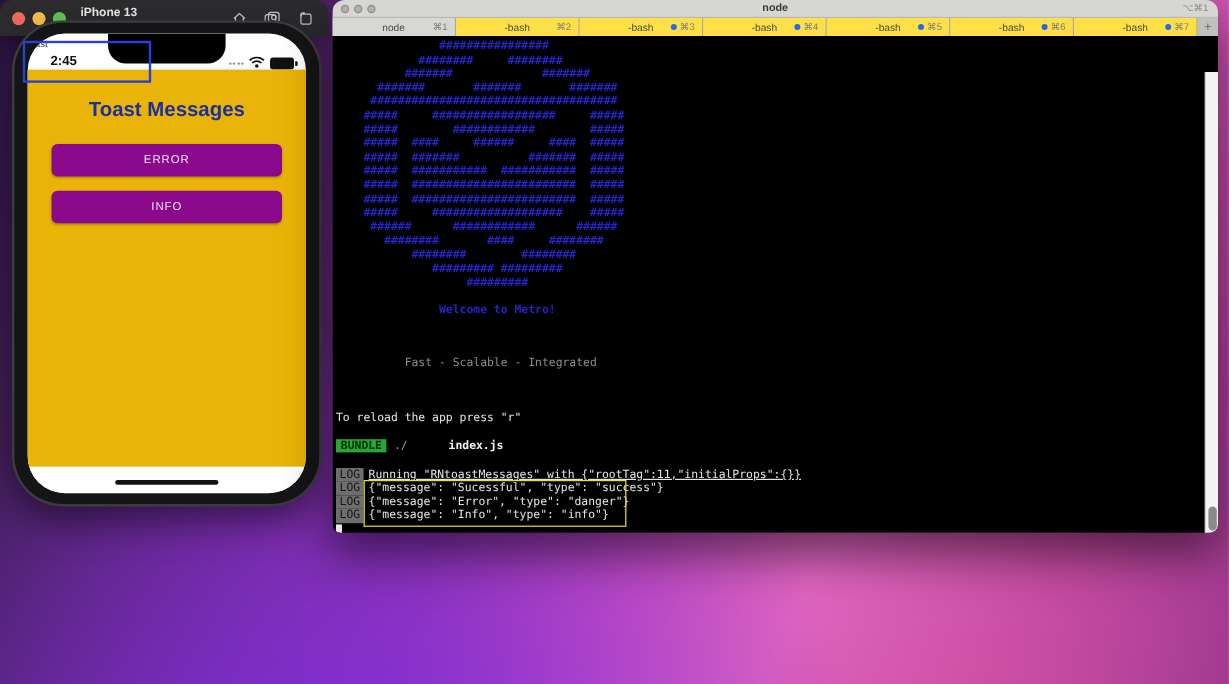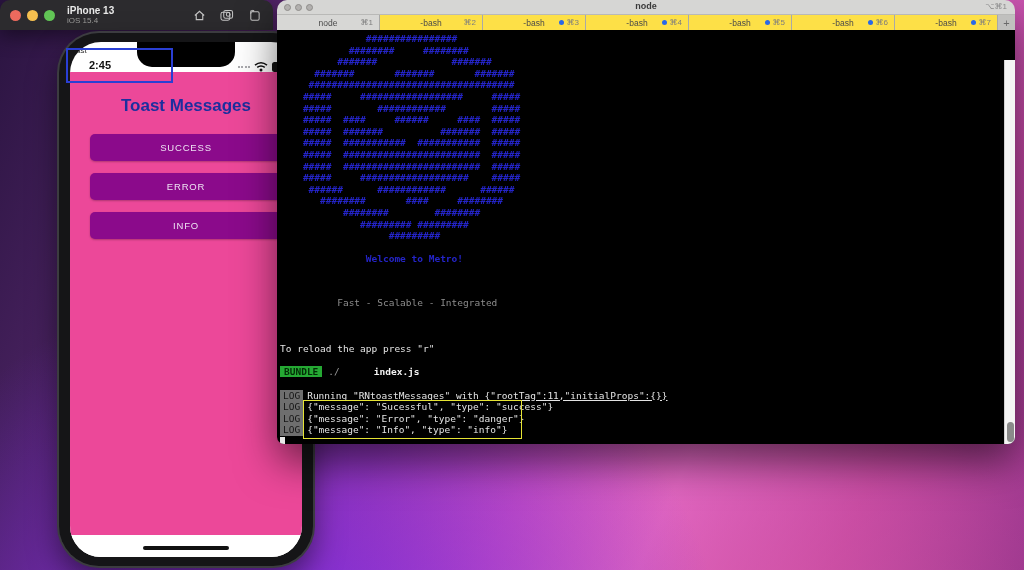--- a/index.html
+++ b/index.html
@@ -24,45 +24,44 @@
   .light.red{background:#ec6a5e;}
   .light.yellow{background:#f5bf4f;}
   .light.green{background:#61c555;}
   .sim-title{margin-left:12px;line-height:1.15;}
   .sim-title .t1{font-size:10px;font-weight:bold;color:#e9e9e9;}
   .sim-title .t2{font-size:8px;color:#9a9a98;}
   .sim-tools{position:absolute;right:12px;top:0;height:30px;display:flex;align-items:center;gap:14px;}
   .sim-tools svg{display:block;}
 
   .phone{
-    position:absolute;left:12px;top:33px;width:254px;height:533px;
+    position:absolute;left:12px;top:19px;width:254px;height:401px;
     background:#151517;border-radius:40px;
     box-shadow:0 0 0 2px #3c3c40,0 14px 30px rgba(0,0,0,.5);
-    margin-left:47px;
   }
   .screen{
     position:absolute;left:11px;top:9px;right:11px;bottom:9px;
     background:#fff;border-radius:31px;overflow:hidden;
   }
   .notch{
     position:absolute;left:50%;top:0;transform:translateX(-50%);
     width:98px;height:25px;background:#000;border-radius:0 0 15px 15px;
   }
   .toast-frag{position:absolute;left:6px;top:4px;font-size:8px;color:#2a2a2a;}
   .time{position:absolute;left:19px;top:17px;font-size:11px;font-weight:bold;color:#111;}
   .statusicons{position:absolute;right:10px;top:16px;display:flex;align-items:center;gap:4px;}
   .celldots{display:flex;gap:1.5px;align-items:center;}
   .celldots i{width:2px;height:2px;border-radius:50%;background:#8e8e93;display:block;}
   .battery{position:relative;width:20px;height:10px;background:#111;border-radius:2.5px;}
   .battery:after{content:"";position:absolute;right:-3px;top:3px;width:2px;height:4px;background:#111;border-radius:0 1px 1px 0;}
   .inspect-rect{
     position:absolute;left:7px;top:15px;width:103px;height:31px;
     border:2px solid #2a3fd4;z-index:6;
   }
-  .app{position:absolute;left:0;right:0;top:30px;bottom:22px;background:#ec4899;}
+  .app{position:absolute;left:0;right:0;top:30px;bottom:22px;background:#eab308;}
   .app-title{margin-top:24px;margin-bottom:18px;text-align:center;font-size:17px;font-weight:bold;color:#1c2f9e;}
   .pbtn{
     display:block;margin:0 20px 12px 20px;height:27px;width:calc(100% - 40px);
     background:#8b0a8b;border:none;border-radius:5px;
     color:#eee3f3;font-size:9.5px;letter-spacing:.8px;font-family:"Liberation Sans",sans-serif;
     box-shadow:0 1px 2px rgba(0,0,0,.25);
   }
   .home-strip{position:absolute;left:0;right:0;bottom:0;height:22px;background:#fff;}
   .home-indicator{position:absolute;left:50%;bottom:7px;transform:translateX(-50%);width:86px;height:4.5px;border-radius:3px;background:#111;}
 
@@ -175,21 +174,20 @@
           <svg width="14" height="10" viewBox="0 0 14 10">
               <path d="M1 3.2 Q7 -1.6 13 3.2" fill="none" stroke="#111" stroke-width="1.5"></path>
               <path d="M3.2 5.4 Q7 2.4 10.8 5.4" fill="none" stroke="#111" stroke-width="1.5"></path>
               <circle cx="7" cy="8" r="1.5" fill="#111"></circle>
             </svg>
         </span>
         <span class="battery"></span>
       </div>
       <div class="app">
         <div class="app-title">Toast Messages</div>
-        <button class="pbtn">SUCCESS</button>
         <button class="pbtn">ERROR</button>
         <button class="pbtn">INFO</button>
       </div>
       <div class="home-strip">
         <div class="home-indicator"></div>
       </div>
     </div>
     <div class="inspect-rect"></div>
   </div>
 

